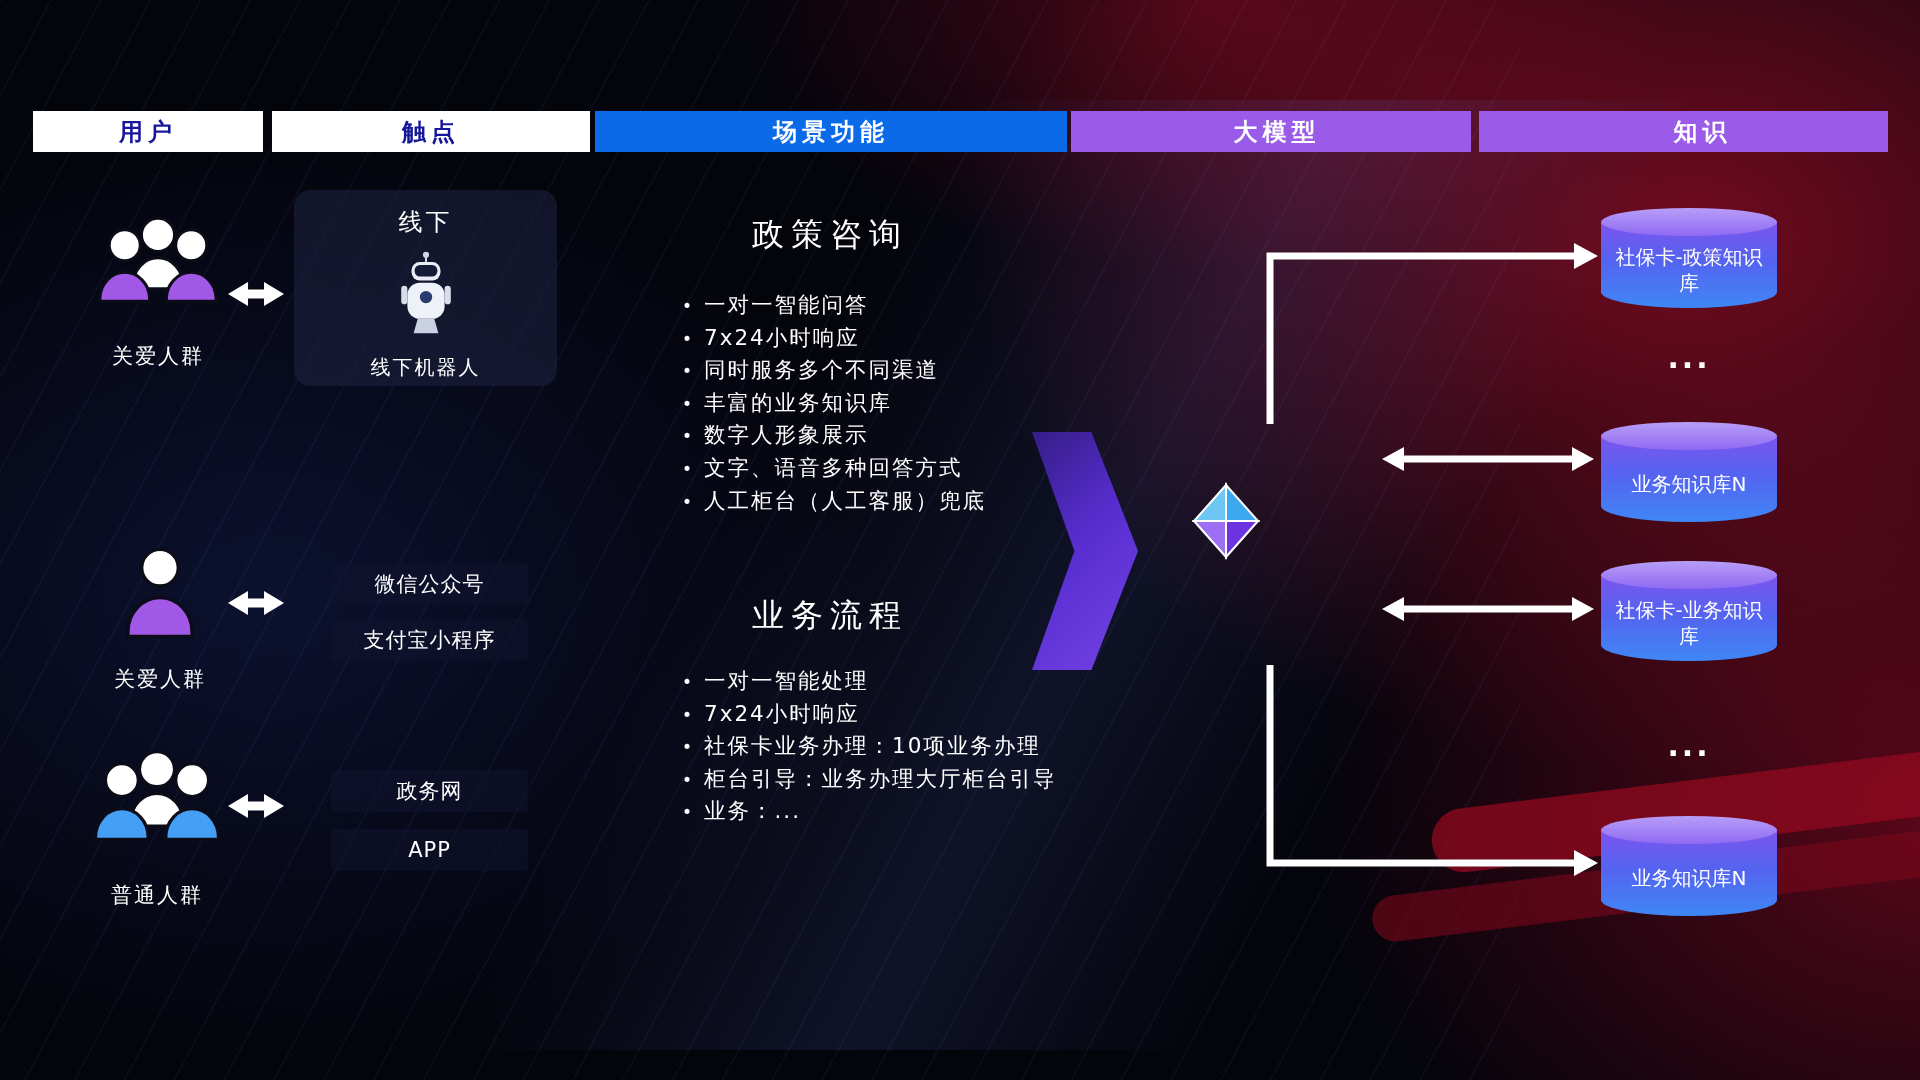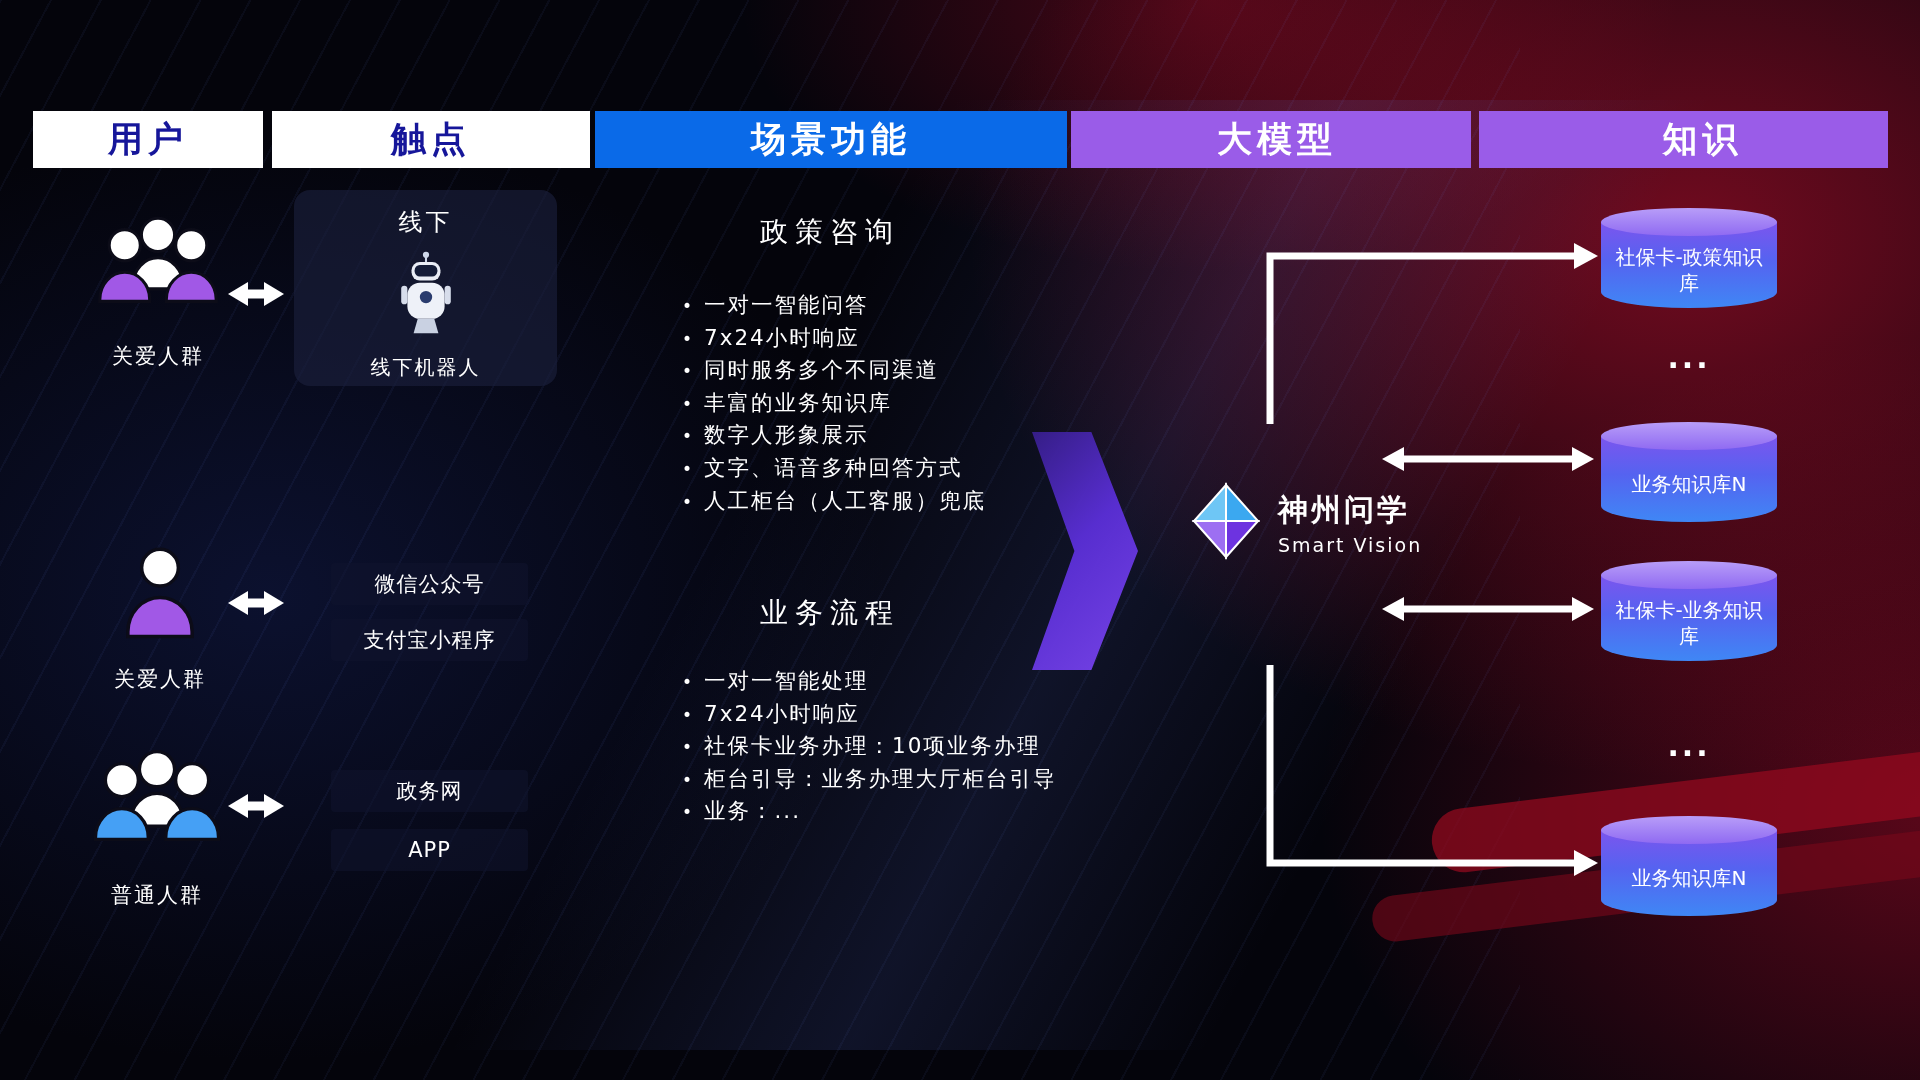--- a/index.html
+++ b/index.html
@@ -14,22 +14,22 @@
       #04040b; }
   .streaks { position:absolute; left:0; top:0; width:1520px; height:1080px; z-index:1;
     background:repeating-linear-gradient(118deg, rgba(110,140,255,0.055) 0 2px, transparent 2px 44px); }
   .beam { position:absolute; left:350px; top:100px; width:1500px; height:950px; z-index:1;
     background:linear-gradient(118deg, transparent 30%, rgba(100,130,255,0.12) 50%, transparent 68%); }
   .swoosh-a { position:absolute; left:1430px; top:778px; width:560px; height:64px; z-index:1;
     background:rgba(150,10,30,0.72); border-radius:40px; transform:rotate(-7deg); }
   .swoosh-b { position:absolute; left:1370px; top:858px; width:660px; height:46px; z-index:1;
     background:rgba(120,8,26,0.62); border-radius:30px; transform:rotate(-7deg); }
 
-  .col-header { position:absolute; top:111px; height:57px; z-index:3; display:flex;
-    align-items:center; justify-content:center; font-size:35px; font-weight:700; letter-spacing:5px; }
+  .col-header { position:absolute; top:111px; height:41px; z-index:3; display:flex;
+    align-items:center; justify-content:center; font-size:24px; font-weight:700; letter-spacing:5px; }
   .h-white { background:#ffffff; color:#16169a; }
   .h-blue  { background:#0a6ae8; color:#ffffff; }
   .h-purple{ background:#9a5ce8; color:#ffffff; }
   #hdr-0 { left:33px;   width:230px; }
   #hdr-1 { left:272px;  width:318px; }
   #hdr-2 { left:595px;  width:472px; }
   #hdr-3 { left:1071px; width:400px;padding-left:12px; }
   #hdr-4 { left:1479px; width:409px;padding-left:38px; }
 
   .user-block { position:absolute; z-index:3; display:flex; flex-direction:column; align-items:center; color:#fff; }
@@ -45,21 +45,21 @@
   .offline-robot-label { font-size:20px; letter-spacing:2px; }
   .online-title { position:absolute; left:294px; top:426px; width:263px; z-index:3;
     text-align:center; color:#fff; font-size:24px; letter-spacing:3px; }
   .touch-row { position:absolute; left:331px; width:197px; height:42px; line-height:42px; z-index:3;
     text-align:center; color:#fff; font-size:21px; letter-spacing:1px;
     background:rgba(16,20,46,0.55); border-radius:4px; }
   #touch-row-0 { top:563px; } #touch-row-1 { top:619px; }
   #touch-row-2 { top:770px; } #touch-row-3 { top:829px; }
 
   .scene-title { position:absolute; width:400px; z-index:3; text-align:center; color:#fff;
-    font-size:28px; letter-spacing:7px; }
+    font-size:32px; letter-spacing:7px; }
   #scene-title-0 { left:630px; top:213px; }
   #scene-title-1 { left:630px; top:594px; }
   .bullet-list { position:absolute; left:680px; z-index:3; list-style:none; color:#fff; }
   #bullet-list-0 { top:289px; }
   #bullet-list-1 { top:665px; }
   .bullet-list li { font-size:21.5px; line-height:32.6px; letter-spacing:2px; position:relative;
     padding-left:24px; white-space:nowrap; }
   .bullet-list li::before { content:"•"; position:absolute; left:2px; top:1px; font-size:17px; }
 
   .flow-arrow { position:absolute; left:1032px; top:432px; width:106px; height:238px; z-index:2;
@@ -186,24 +186,20 @@
 
   <div class="logo">
     <span>
       <svg width="80" height="80" viewBox="0 0 80 80">
         <polygon points="40,4 8,40 40,40" fill="#6ec6f5" stroke="#ffffff" stroke-width="2"></polygon>
         <polygon points="40,4 72,40 40,40" fill="#3ba8f0" stroke="#ffffff" stroke-width="2"></polygon>
         <polygon points="8,40 40,76 40,40" fill="#9d6ff2" stroke="#ffffff" stroke-width="2"></polygon>
         <polygon points="72,40 40,76 40,40" fill="#6d33e0" stroke="#ffffff" stroke-width="2"></polygon>
       </svg>
     </span>
-    <div>
-      <div class="logo-name">神州问学</div>
-      <div class="logo-sub">Smart Vision</div>
-    </div>
   </div>
 
   <div class="db" id="db-0">
     <div class="db-top"></div>
     <div class="db-body">社保卡-政策知识库</div>
   </div>
   <div class="db-ellipsis" id="ellipsis-0">...</div>
   <div class="db" id="db-1">
     <div class="db-top"></div>
     <div class="db-body">业务知识库N</div>

